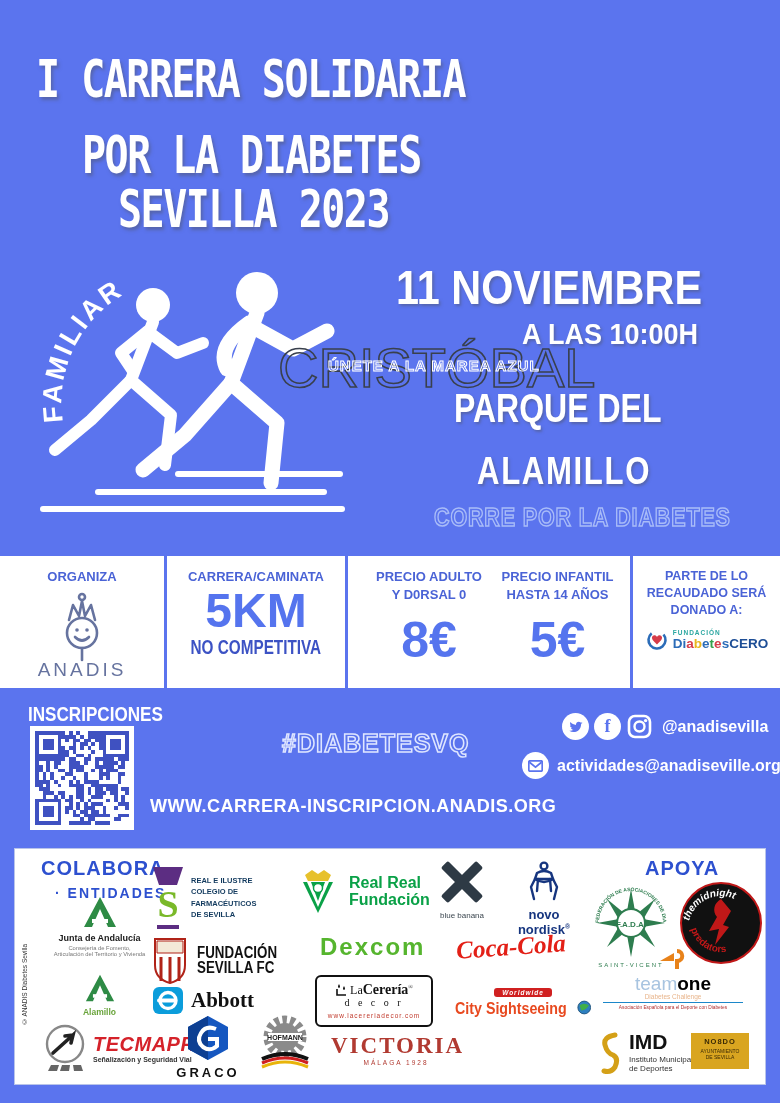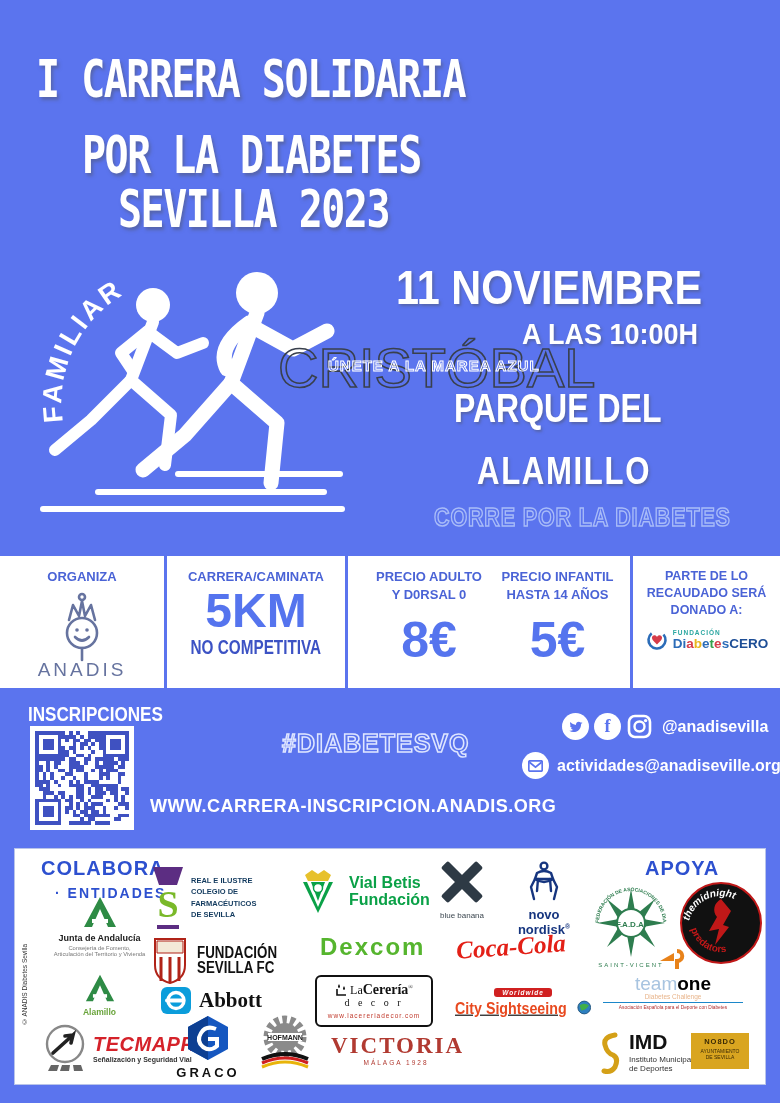--- a/index.html
+++ b/index.html
@@ -840,21 +840,21 @@
 
     <div class="sp" style="left:280px;top:20px;">
       <svg width="46" height="46" viewBox="0 0 46 46" style="float:left;">
         <path d="M10 6 L17 1 L23 5 L29 1 L36 6 L33 12 L13 12 Z" fill="#e7c12c"></path>
         <path d="M8 13 L38 13 L23 44 Z" fill="#0aa147"></path>
         <path d="M12 13 L34 13 L23 38 Z" fill="#ffffff"></path>
         <path d="M16 13 L30 13 L23 32 Z" fill="#0aa147"></path>
         <circle cx="23" cy="19" r="4.5" fill="#ffffff" stroke="#0aa147" stroke-width="1.5"></circle>
       </svg>
       <div style="margin-left:54px;line-height:1.05;padding-top:6px;">
-        <div class="b" style="font-size:16px;color:#0aa147;">Vial Betis</div>
+        <div class="b" style="font-size:16px;color:#0aa147;">Real Real</div>
         <div class="b" style="font-size:16px;color:#0aa147;">Fundación</div>
       </div>
     </div>
 
     <div class="sp b" style="left:305px;top:84px;font-size:24px;color:#56b52e;letter-spacing:2px;">Dexcom</div>
 
     <div class="sp" style="left:416px;top:10px;width:62px;text-align:center;">
       <svg width="46" height="46" viewBox="0 0 46 46">
         <g fill="#2e3a45">
             <rect x="18" y="-2" width="10" height="50" transform="rotate(45 23 23)" rx="2"></rect>
@@ -935,21 +935,21 @@
         <path d="M2 12 L16 4 L16 12 Z" fill="#e8821a"></path>
         <path d="M19 2 C26 2 26 12 19 12 L19 20" fill="none" stroke="#e8821a" stroke-width="4"></path>
       </svg>
       <div style="font-size:19px;line-height:.9;">
         <span style="color:#a8c4e0;">team</span><span class="b" style="color:#000000;">one</span>
       </div>
       <div style="font-size:6.5px;color:#e8b48a;margin-top:1px;">Diabetes Challenge</div>
       <div style="font-size:4.8px;color:#b03030;border-top:1px solid #1c87c9;padding-top:2px;margin-top:2px;">Asociación Española para el Deporte con Diabetes</div>
     </div>
 
-    <div class="sp" style="left:138px;top:138px;display:flex;align-items:center;gap:8px;margin-left:8px;">
+    <div class="sp" style="left:138px;top:138px;display:flex;align-items:center;gap:8px;">
       <svg width="30" height="27" viewBox="0 0 30 27">
         <rect x="0" y="0" width="30" height="27" rx="6" fill="#0b9ddb"></rect>
         <circle cx="15" cy="13.5" r="8" fill="none" stroke="#ffffff" stroke-width="3.4"></circle>
         <rect x="4" y="11.5" width="19" height="4" fill="#ffffff" rx="2"></rect>
       </svg>
       <span class="serif b" style="font-size:21px;color:#111;">Abbott</span>
     </div>
 
     <div class="sp" style="left:300px;top:126px;width:118px;height:52px;border:2px solid #111;border-radius:6px;box-sizing:border-box;text-align:center;padding-top:3px;">
       <span class="serif" style="font-size:12px;color:#111;">
@@ -960,21 +960,21 @@
         <span>La</span><b style="font-size:14px;text-align:center;">Cerería</b><sup style="font-size:6px;">®</sup>
       </span>
       <div class="serif" style="font-size:10px;letter-spacing:3px;color:#111;line-height:1;">d e c o r</div>
       <div style="font-size:6.5px;color:#c0392b;letter-spacing:1px;margin-top:4px;">www.lacereriadecor.com</div>
     </div>
 
     <div class="sp" style="left:440px;top:132px;width:136px;">
       <div style="text-align:center;">
         <span style="background:#d02020;color:#fff;font-size:6.5px;font-weight:bold;font-style:italic;padding:1px 8px;border-radius:3px;letter-spacing:1px;">Worldwide</span>
       </div>
-      <div style="display:flex;align-items:center;gap:4px;text-decoration:underline;">
+      <div style="display:flex;align-items:center;gap:4px;">
         <span class="b" style="font-size:15px;color:#e8491f;transform:scale(.95,1.1);transform-origin:left center;white-space:nowrap;">City Sightseeing</span>
         <svg width="17" height="17" viewBox="0 0 17 17">
           <circle cx="8.5" cy="8.5" r="7.5" fill="#2e7fc0"></circle>
           <path d="M3 6 Q8 2 14 6 Q11 12 5 12 Z" fill="#3fae49"></path>
           <circle cx="8.5" cy="8.5" r="7.5" fill="none" stroke="#1a4e78" stroke-width="1"></circle>
         </svg>
       </div>
     </div>
 
 

